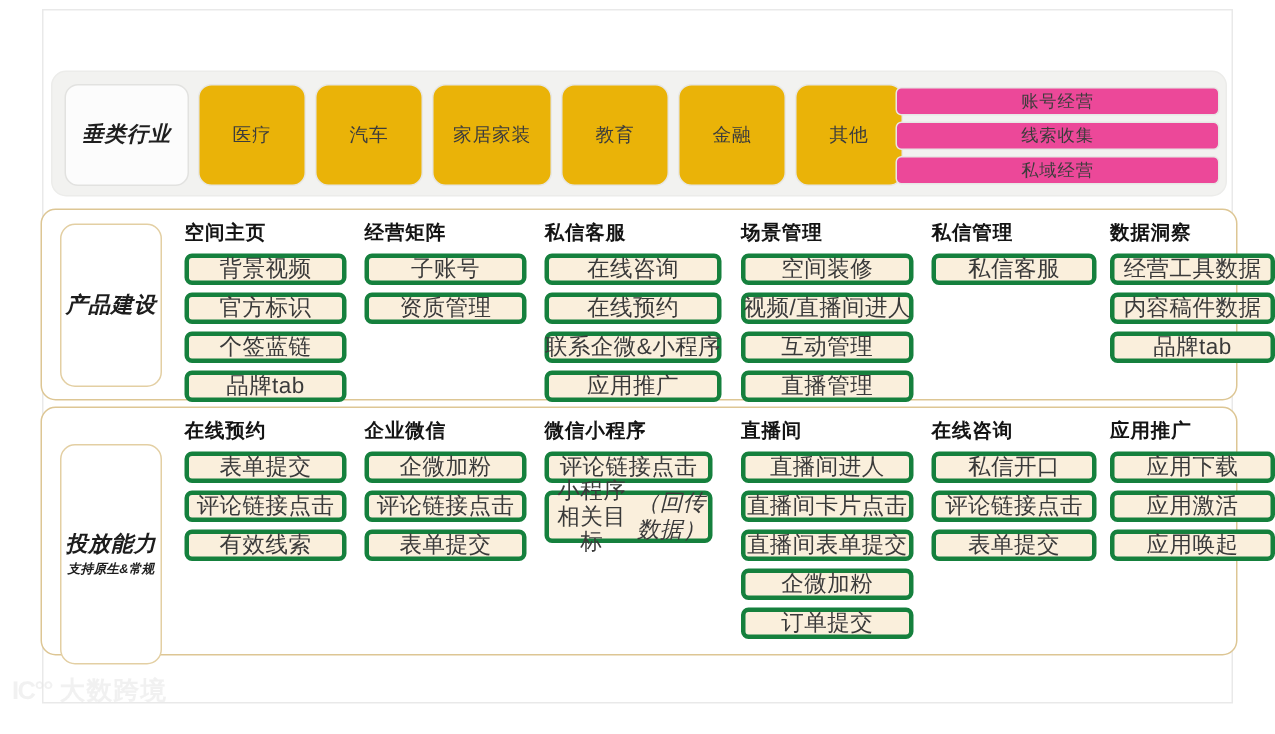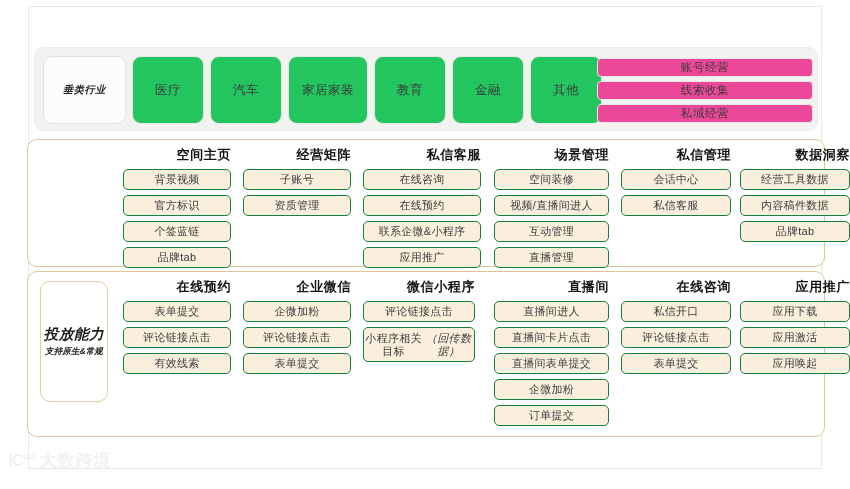--- a/index.html
+++ b/index.html
@@ -46,32 +46,32 @@
     background:#ffffff;
     border:1px solid #ddc694;
   }
 
   
   .ind-card{
     position:absolute;
     top:8px;height:68px;
     box-sizing:border-box;
     border-radius:9px;
-    background:#22c55e;
+    background:#eab308;
     border:1px solid #e7e7e5;
     display:flex;align-items:center;justify-content:center;
     font-size:12.5px;color:#3c3c3c;
     letter-spacing:.5px;
   }
   .ind-card.primary{
     background:#fcfcfc;
     border:1px solid #e2e2e0;
     font-weight:bold;
     font-style:italic;
-    font-size:10px;
+    font-size:14px;
     color:#1f1f1f;
     letter-spacing:.8px;
   }
   .ind-pill{
     position:absolute;
     left:562px;width:216px;height:19px;
     box-sizing:border-box;
     border-radius:4px;
     background:#ec4899;
     border:1px solid #e7e7e5;
@@ -98,34 +98,34 @@
   }
   .vlabel .s{
     margin-top:2px;
     font-size:8.5px;font-weight:bold;font-style:italic;
     color:#1d1d1d;letter-spacing:.1px;white-space:nowrap;
   }
 
   
   .col{position:absolute;}
   .col-head{
-    text-align:right;
+    text-align:left;
     font-size:13px;font-weight:bold;
     color:#141414;letter-spacing:.6px;
     white-space:nowrap;
     margin-bottom:5px;
   }
   .chip{
     box-sizing:border-box;
     border-radius:5px;
     background:#faefdc;
-    border:1px solid #15803d;
+    border:3px solid #15803d;
     display:flex;align-items:center;justify-content:center;
     text-align:center;
-    font-size:11px;color:#3a3a3a;
+    font-size:15px;color:#3a3a3a;
     letter-spacing:.3px;
     line-height:1.15;
     margin-bottom:5px;
     height:21px;
     white-space:nowrap;
   }
   .chip.two{height:35px;white-space:normal;}
   .chip .l2{display:block;font-style:italic;}
 
   
@@ -158,20 +158,23 @@
     <div class="ind-card" style="left:339px;width:72px;">教育</div>
     <div class="ind-card" style="left:417px;width:72px;">金融</div>
     <div class="ind-card" style="left:495px;width:72px;">其他</div>
 
     <div class="ind-pill" style="top:10px;">账号经营</div>
     <div class="ind-pill" style="top:33px;">线索收集</div>
     <div class="ind-pill" style="top:56px;">私域经营</div>
   </div>
 
   <div class="section sec-product">
+    <div class="vlabel" style="top:9px;height:109px;">
+      <span class="t">产品建设</span>
+    </div>
 
     <div class="col" style="left:95px;top:6px;width:108px;">
       <div class="col-head">空间主页</div>
       <div class="chip">背景视频</div>
       <div class="chip">官方标识</div>
       <div class="chip">个签蓝链</div>
       <div class="chip">品牌tab</div>
     </div>
 
     <div class="col" style="left:215px;top:6px;width:108px;">
@@ -191,34 +194,33 @@
     <div class="col" style="left:466px;top:6px;width:115px;">
       <div class="col-head">场景管理</div>
       <div class="chip">空间装修</div>
       <div class="chip">视频/直播间进人</div>
       <div class="chip">互动管理</div>
       <div class="chip">直播管理</div>
     </div>
 
     <div class="col" style="left:593px;top:6px;width:110px;">
       <div class="col-head">私信管理</div>
-      <div class="chip">会话中心</div>
       <div class="chip">私信客服</div>
     </div>
 
     <div class="col" style="left:712px;top:6px;width:110px;">
       <div class="col-head">数据洞察</div>
       <div class="chip">经营工具数据</div>
       <div class="chip">内容稿件数据</div>
       <div class="chip">品牌tab</div>
     </div>
   </div>
 
   <div class="section sec-delivery">
-    <div class="vlabel" style="top:9px;height:121px;">
+    <div class="vlabel" style="top:24px;height:147px;">
       <span class="t">投放能力</span>
       <span class="s">支持原生&amp;常规</span>
     </div>
 
     <div class="col" style="left:95px;top:6px;width:108px;">
       <div class="col-head">在线预约</div>
       <div class="chip">表单提交</div>
       <div class="chip">评论链接点击</div>
       <div class="chip">有效线索</div>
     </div>

